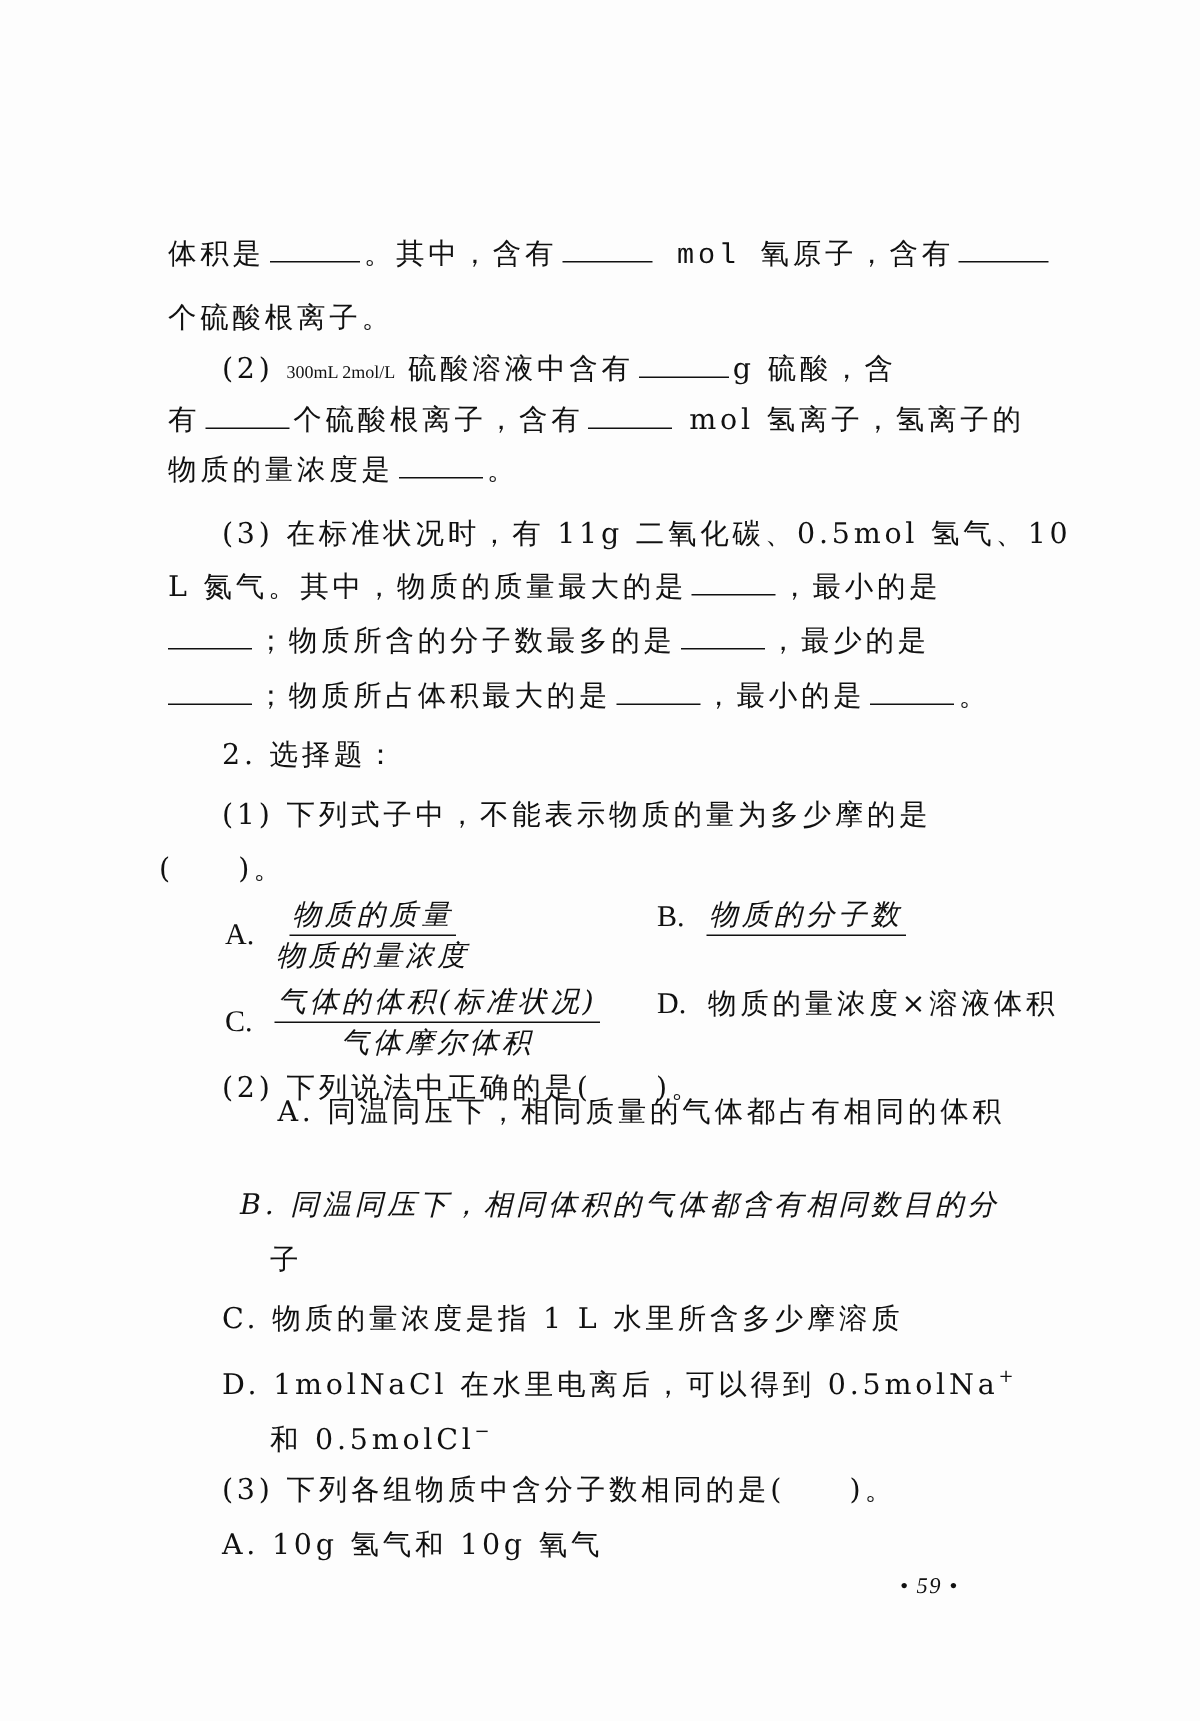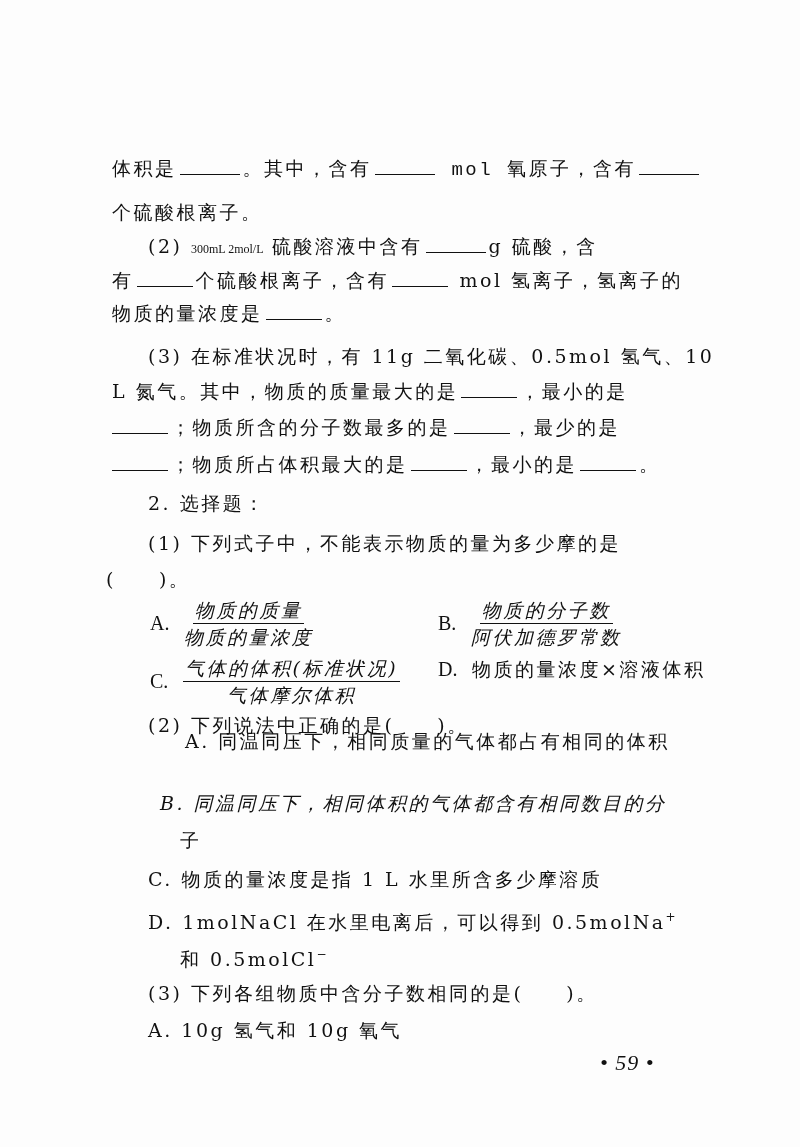--- a/index.html
+++ b/index.html
@@ -7,21 +7,21 @@
          font-family:"DejaVu Serif","Liberation Serif",serif; color:#111; }
   .line { position:absolute; font-size:19px; white-space:nowrap; letter-spacing:2.5px; line-height:26px; }
   .blank { display:inline-block; border-bottom:1.5px solid #111; height:18px; vertical-align:baseline; margin:0 3px; }
   .b60 { width:60px; } .b56 { width:56px; }
   .lat { font-family:"Liberation Serif",serif; letter-spacing:0; font-size:12px; }
   .frac { display:inline-flex; flex-direction:column; align-items:center; vertical-align:middle;font-style:italic; }
   .frac .num { border-bottom:1.6px solid #111; padding:0 2px 1px 2px; line-height:24px; }
   .frac .den { line-height:24px; padding-top:1px; }
   .opt { position:absolute; font-size:19px; letter-spacing:2.5px; white-space:nowrap; }
   .optlabel { font-family:"Liberation Serif",serif; font-size:20px; letter-spacing:0; display:inline-block; vertical-align:middle; margin-right:6px; }
-  .pnum { position:absolute; left:600px; top:1050px; font-family:"Liberation Serif",serif; font-style:italic; font-size:22px; letter-spacing:1px; }
+  .pnum { position:absolute; left:600px; top:1050px; font-family:"Liberation Serif",serif; font-style:italic; font-size:15px; letter-spacing:1px; }
   sup { font-size:12px; vertical-align:8px; }
 </style>
 </head>
 <body>
 
 <div class="line" style="left:112px; top:156px;font-family:Liberation Mono, monospace;">
   <span>体积是</span><span class="blank b60"></span><span>。其中，含有</span><span class="blank b60"></span> <span>mol 氧原子，含有</span><span class="blank b60"></span>
 </div>
 <div class="line" style="left:112px; top:199px;">
   <span>个硫酸根离子。</span>
@@ -65,21 +65,20 @@
   <span class="optlabel">A.</span>
   <span class="frac">
     <span class="num">物质的质量</span>
     <span class="den">物质的量浓度</span>
   </span>
 </div>
 <div class="opt" style="left:438px; top:598px;">
   <span class="optlabel">B.</span>
   <span class="frac">
     <span class="num">物质的分子数</span>
-    <span class="den">阿伏加德罗常数</span>
   </span>
 </div>
 <div class="opt" style="left:150px; top:656px;">
   <span class="optlabel">C.</span>
   <span class="frac">
     <span class="num">气体的体积(标准状况)</span>
     <span class="den">气体摩尔体积</span>
   </span>
 </div>
 <div class="opt" style="left:438px; top:656px;">

